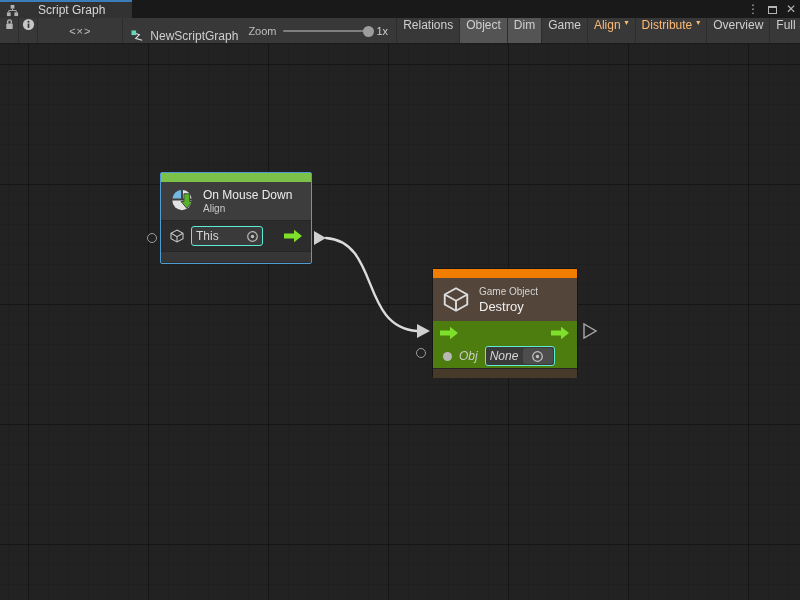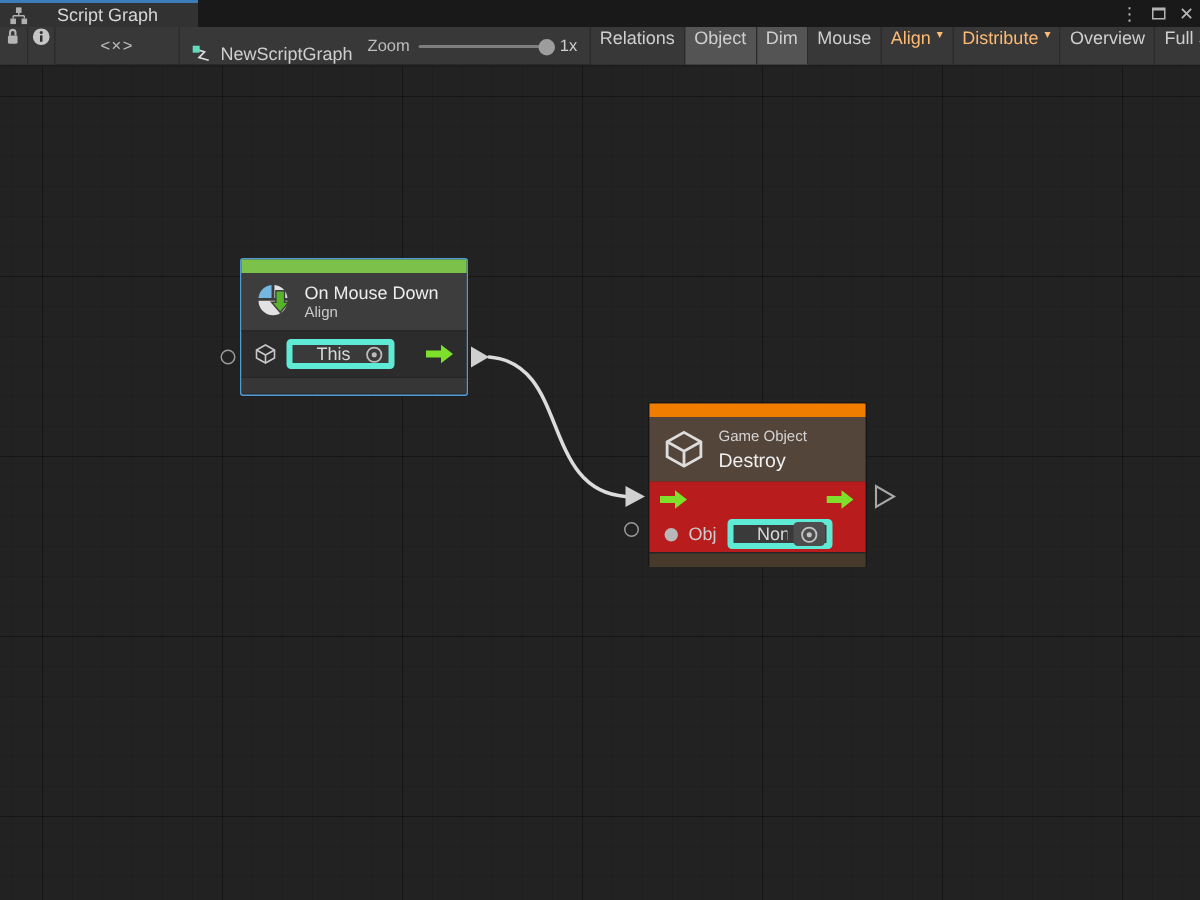--- a/index.html
+++ b/index.html
@@ -56,33 +56,33 @@
   .node .titles { display:flex; flex-direction:column; justify-content:center; }
 
   .node1 { left:160px; top:128px; width:152px; height:92px; border:1px solid #4f9bd6; background:#2c2c2c; }
   .node1 .accent { background:#7cc24a; }
   .node1 .head { height:38px; background:#3d3d3d; }
   .node1 .title { font-size:12px; color:#ececec; }
   .node1 .subtitle { font-size:10px; color:#c9c9c9; margin-top:1px; }
   .node1 .body { height:31px; background:#2c2c2c; display:flex; align-items:center; padding:0 8px; border-top:1px solid #262626; }
   .node1 .foot { height:11px; background:#363636; border-top:1px solid #262626; }
 
-  .field { display:flex; align-items:center; background:#3a3a3a; border:4px solid #5eead4; border-radius:3px;
-           height:20px; padding:0 3px 0 16px; gap:4px; }
+  .field { display:flex; align-items:center; background:#3a3a3a; border:1px solid #5eead4; border-radius:3px;
+           height:20px; padding:0 3px 0 4px; gap:4px; }
   .field span { font-size:12px; color:#d8d8d8; white-space:nowrap; overflow:hidden; }
   .f1 { width:72px; margin-left:6px; }
   .f1 span { flex:1; }
   .arrow-out1 { margin-left:auto; }
 
   .node2 { left:432px; top:224px; width:146px; height:110px; border:1px solid #161616; background:#2f2f2f; }
   .node2 .accent { background:#f07d00; }
   .node2 .head { height:43px; background:#53453a; }
   .node2 .cat { font-size:10px; color:#d4d4d4; }
   .node2 .title { font-size:13px; color:#f0f0f0; margin-top:2px; }
-  .node2 .body { background:#b91c1c; }
+  .node2 .body { background:#4d7c0f;font-style:italic; }
   .row1 { height:23px; display:flex; align-items:center; padding:0 7px; }
   .row1 .spacer { flex:1; }
   .row2 { height:24px; display:flex; align-items:center; padding:0 7px; gap:7px; }
   .dotport { width:9px; height:9px; border-radius:50%; background:#b8b8b8; margin-left:3px; }
   .objlabel { font-size:12px; color:#cccccc; }
   .f2 { width:70px; padding-right:1px; }
   .f2 span { flex:1; }
   .targetbtn { background:#4d4d4d; border-radius:3px; height:16px; width:16px; display:flex; align-items:center; justify-content:center; flex:none; }
   .node2 .foot { height:10px; background:#483a2b; border-top:1px solid #262626; }
 
@@ -147,21 +147,21 @@
       <button class="tbtn">
           <span>Relations</span>
         </button>
       <button class="tbtn active">
           <span>Object</span>
         </button>
       <button class="tbtn active">
           <span>Dim</span>
         </button>
       <button class="tbtn">
-          <span>Mouse</span>
+          <span>Game</span>
         </button>
       <button class="tbtn disabled">
           <span>Align</span>
           <span class="dd">▾</span>
         </button>
       <button class="tbtn disabled">
           <span>Distribute</span>
           <span class="dd">▾</span>
         </button>
       <button class="tbtn">

